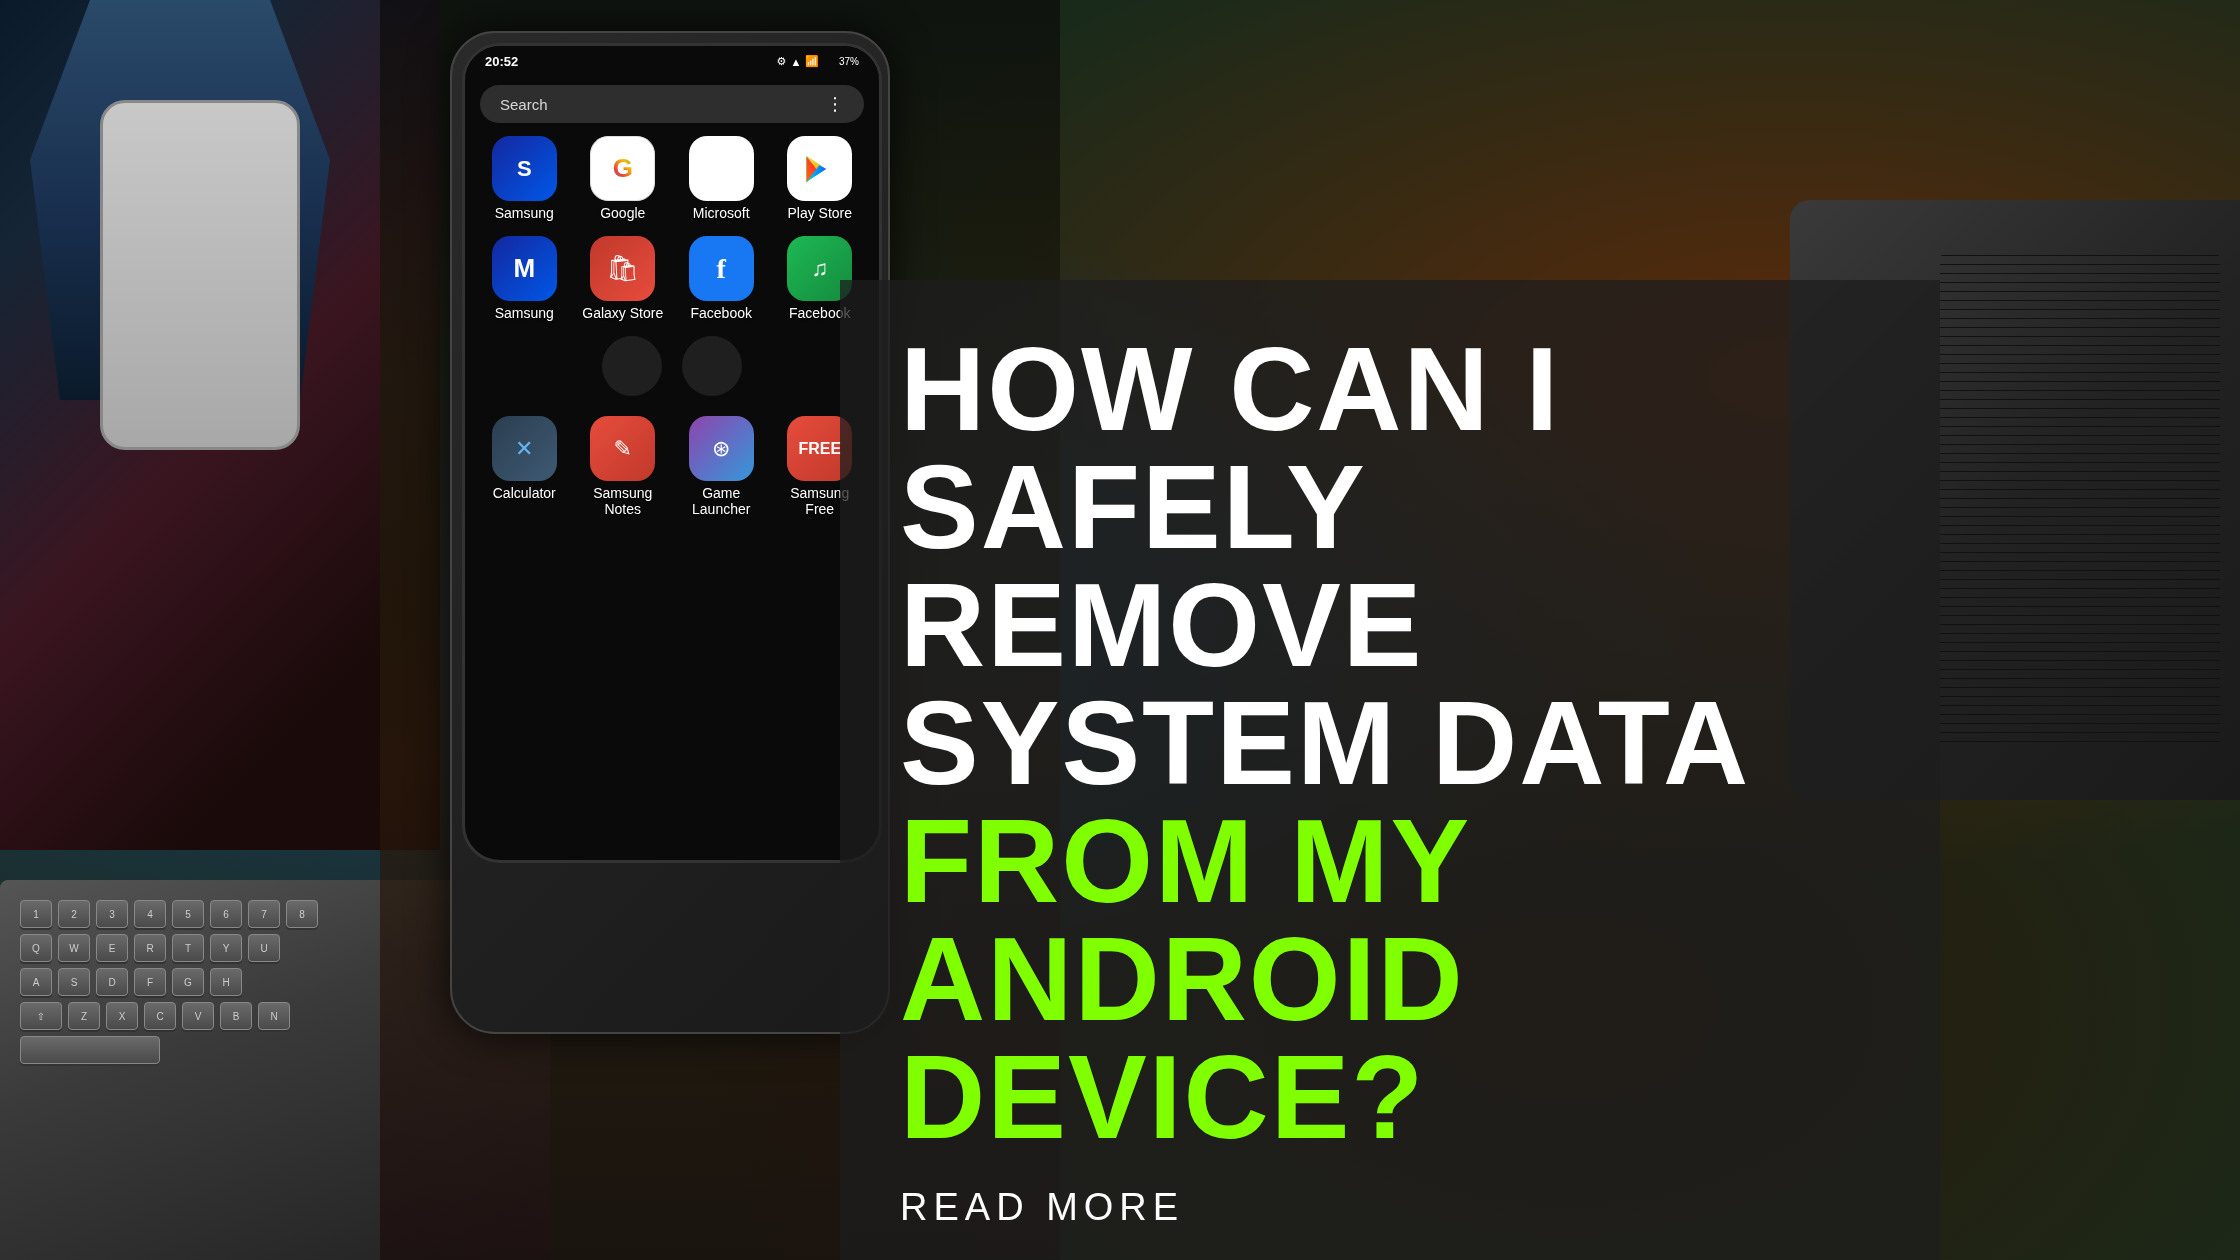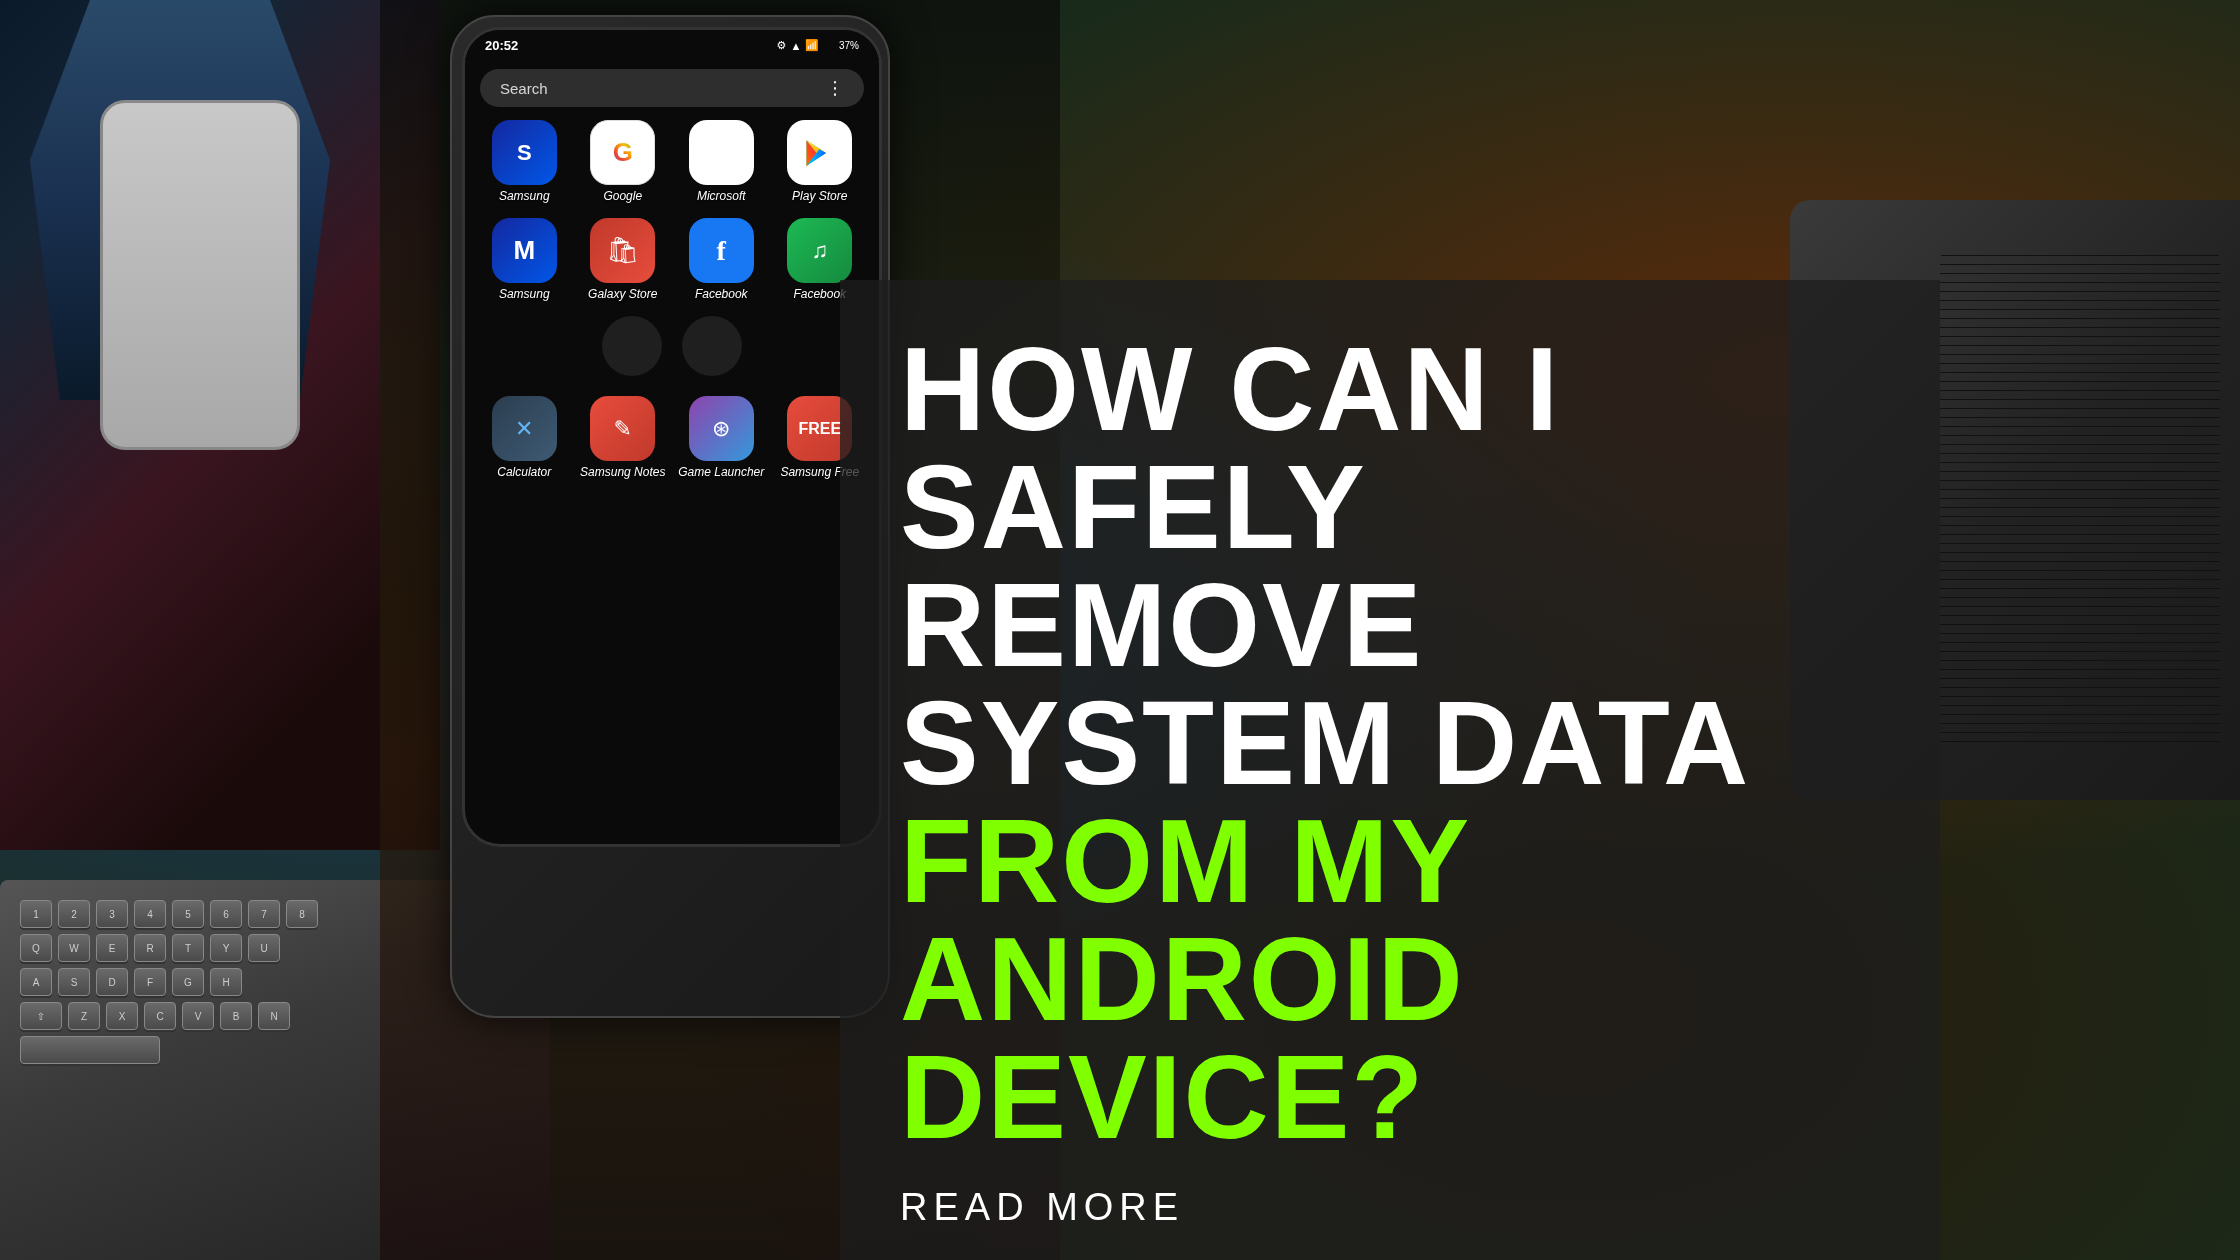--- a/index.html
+++ b/index.html
@@ -102,24 +102,23 @@
       height: 65px;
       border-radius: 18px;
       display: flex;
       align-items: center;
       justify-content: center;
       font-size: 28px;
     }
 
     .app-label {
       color: white;
-      font-size: 12px;
+      font-size: 14px;
       text-align: center;
       text-shadow: 0 1px 2px rgba(0,0,0,0.8);
-      font-style: italic;
     }
 
     
     .icon-samsung { background: linear-gradient(135deg, #1428A0 0%, #0057e7 100%); }
     .icon-samsung2 { background: linear-gradient(135deg, #1428A0 0%, #0057e7 100%); }
     .icon-galaxystore { background: linear-gradient(135deg, #c0392b 0%, #e74c3c 100%); }
     .icon-facebook { background: linear-gradient(135deg, #1877F2 0%, #1877F2 100%); }
     .icon-spotify { background: linear-gradient(135deg, #1DB954 0%, #158a3e 100%); }
     .icon-calculator { background: linear-gradient(135deg, #2c3e50 0%, #3d5a73 100%); }
     .icon-samsungnotes { background: linear-gradient(135deg, #e74c3c 0%, #c0392b 100%); }
@@ -314,21 +313,21 @@
     </div>
   </div>
 </div>
 
 <div class="speaker-area">
   <div class="speaker-grille"></div>
 </div>
 
 <div style="position:absolute; left:380px; top:0; width:680px; height:1260px; background: linear-gradient(180deg, #0a0a0a 0%, #1a1a0a 30%, #2a1a0a 60%, #1a0a0a 100%); opacity:0.7;"></div>
 
-<div style="position:absolute; left:450px; top:15px; width:440px; height:1003px; background: linear-gradient(135deg, #2a2a2a 0%, #1a1a1a 100%); border-radius: 45px; border: 2px solid #444; box-shadow: 0 0 40px rgba(0,0,0,0.8);">
+<div style="position:absolute; left:450px; top:31px; width:440px; height:1003px; background: linear-gradient(135deg, #2a2a2a 0%, #1a1a1a 100%); border-radius: 45px; border: 2px solid #444; box-shadow: 0 0 40px rgba(0,0,0,0.8);">
 
   <div class="phone-screen" style="position:absolute; left:10px; top:10px; width:420px; height:820px; border-radius:38px; background:#0a0a0a; overflow:hidden;">
 
     <div class="phone-status-bar">
       <span class="phone-status-time">20:52</span>
       <div class="phone-status-icons">
         <span class="phone-status-icon">⚙</span>
         <span class="phone-status-icon">▲</span>
         <span class="phone-status-icon">📶</span>
         <span class="phone-status-icon" style="font-size:10px;margin-left:16px;">37%</span>

